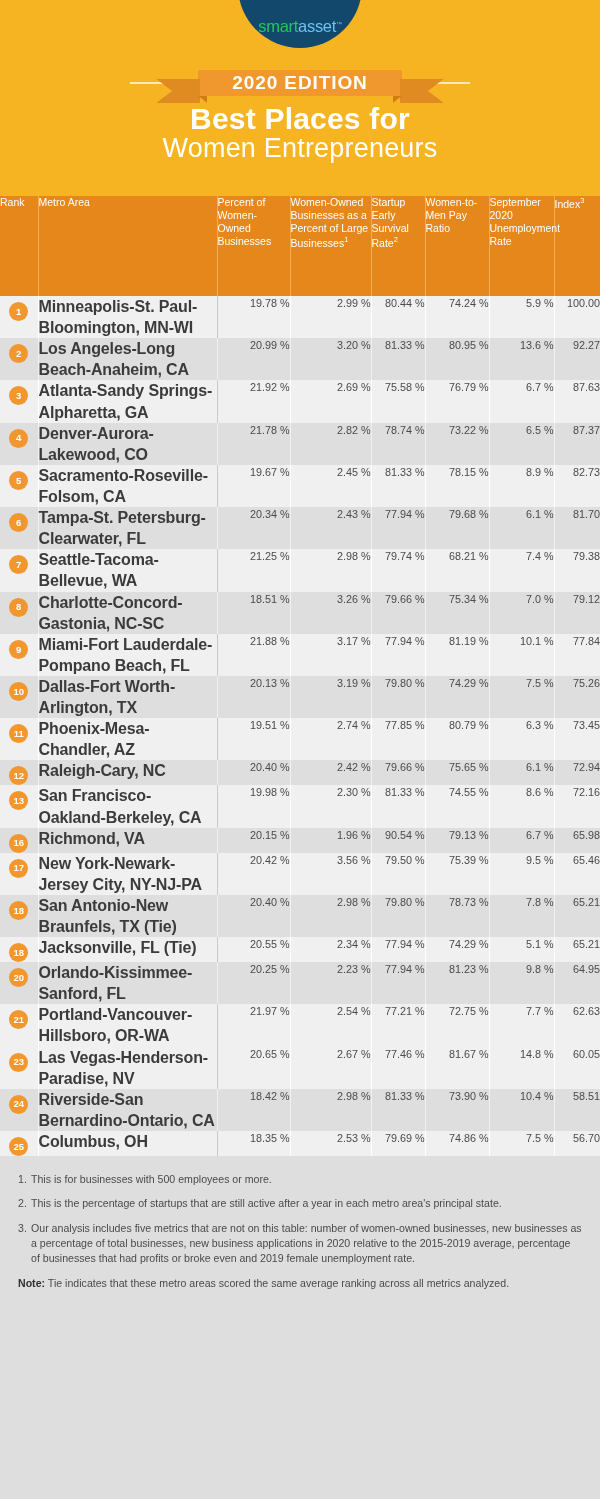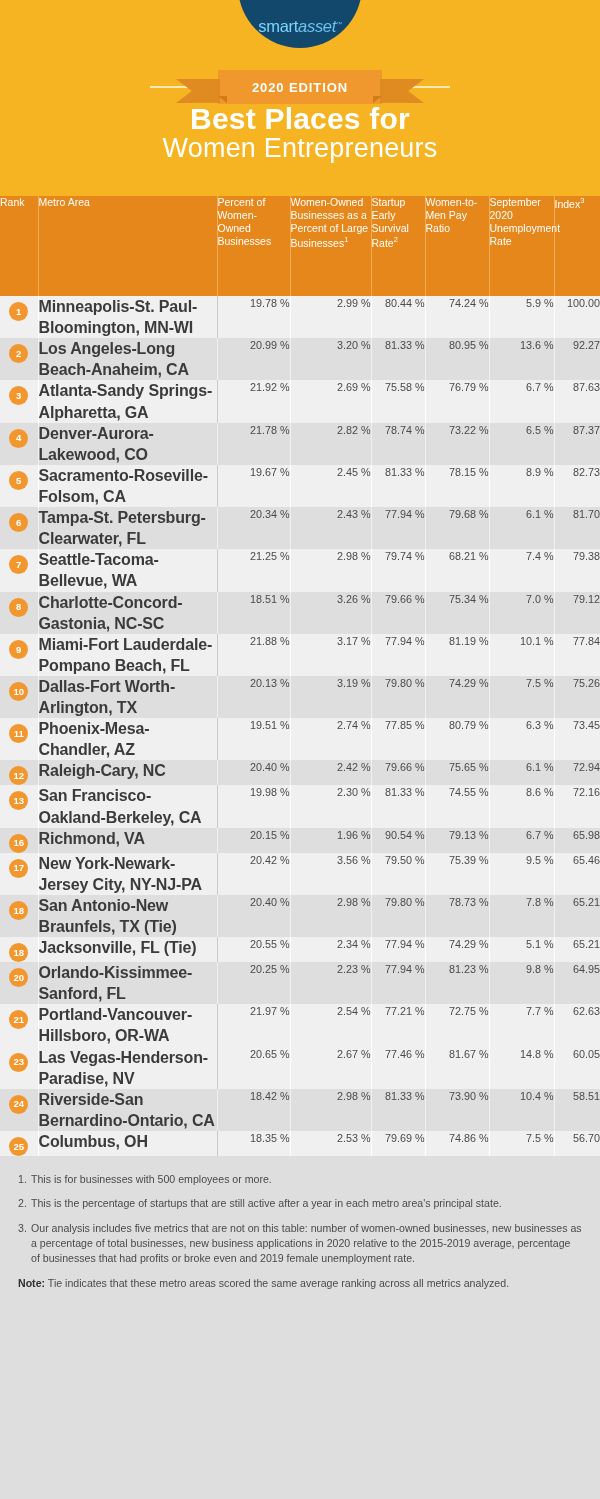--- a/index.html
+++ b/index.html
@@ -39,22 +39,22 @@
     align-items: flex-end;
     justify-content: center;
     padding-bottom: 12px;
   }
   .logo-text {
     font-size: 16.5px;
     letter-spacing: -0.3px;
     font-weight: 400;
     position: relative;
   }
-  .logo-text .w { color: #7dd3fc; }
-  .logo-text .b { color: #6ec1f0; font-style: italic; }
+  .logo-text .w { color: #22c55e; }
+  .logo-text .b { color: #6ec1f0; }
   .logo-text .tm {
     font-size: 6px;
     vertical-align: super;
     color: #6ec1f0;
   }
 
   
   .ribbon-row {
     position: absolute;
     top: 70px;
@@ -66,25 +66,25 @@
   .rule {
     width: 68px;
     height: 2px;
     background: #fde9b5;
   }
   .ribbon {
     position: relative;
     display: flex;
     align-items: center;
     justify-content: center;
-    height: 34px;
+    height: 26px;
     padding: 0 34px;
     background: #f0982d;
     color: #ffffff;
-    font-size: 13px;
+    font-size: 19px;
     font-weight: bold;
     letter-spacing: 0.9px;
     z-index: 3;
   }
   .tail {
     position: absolute;
     top: 9px;
     width: 44px;
     height: 24px;
     background: #e08a22;

